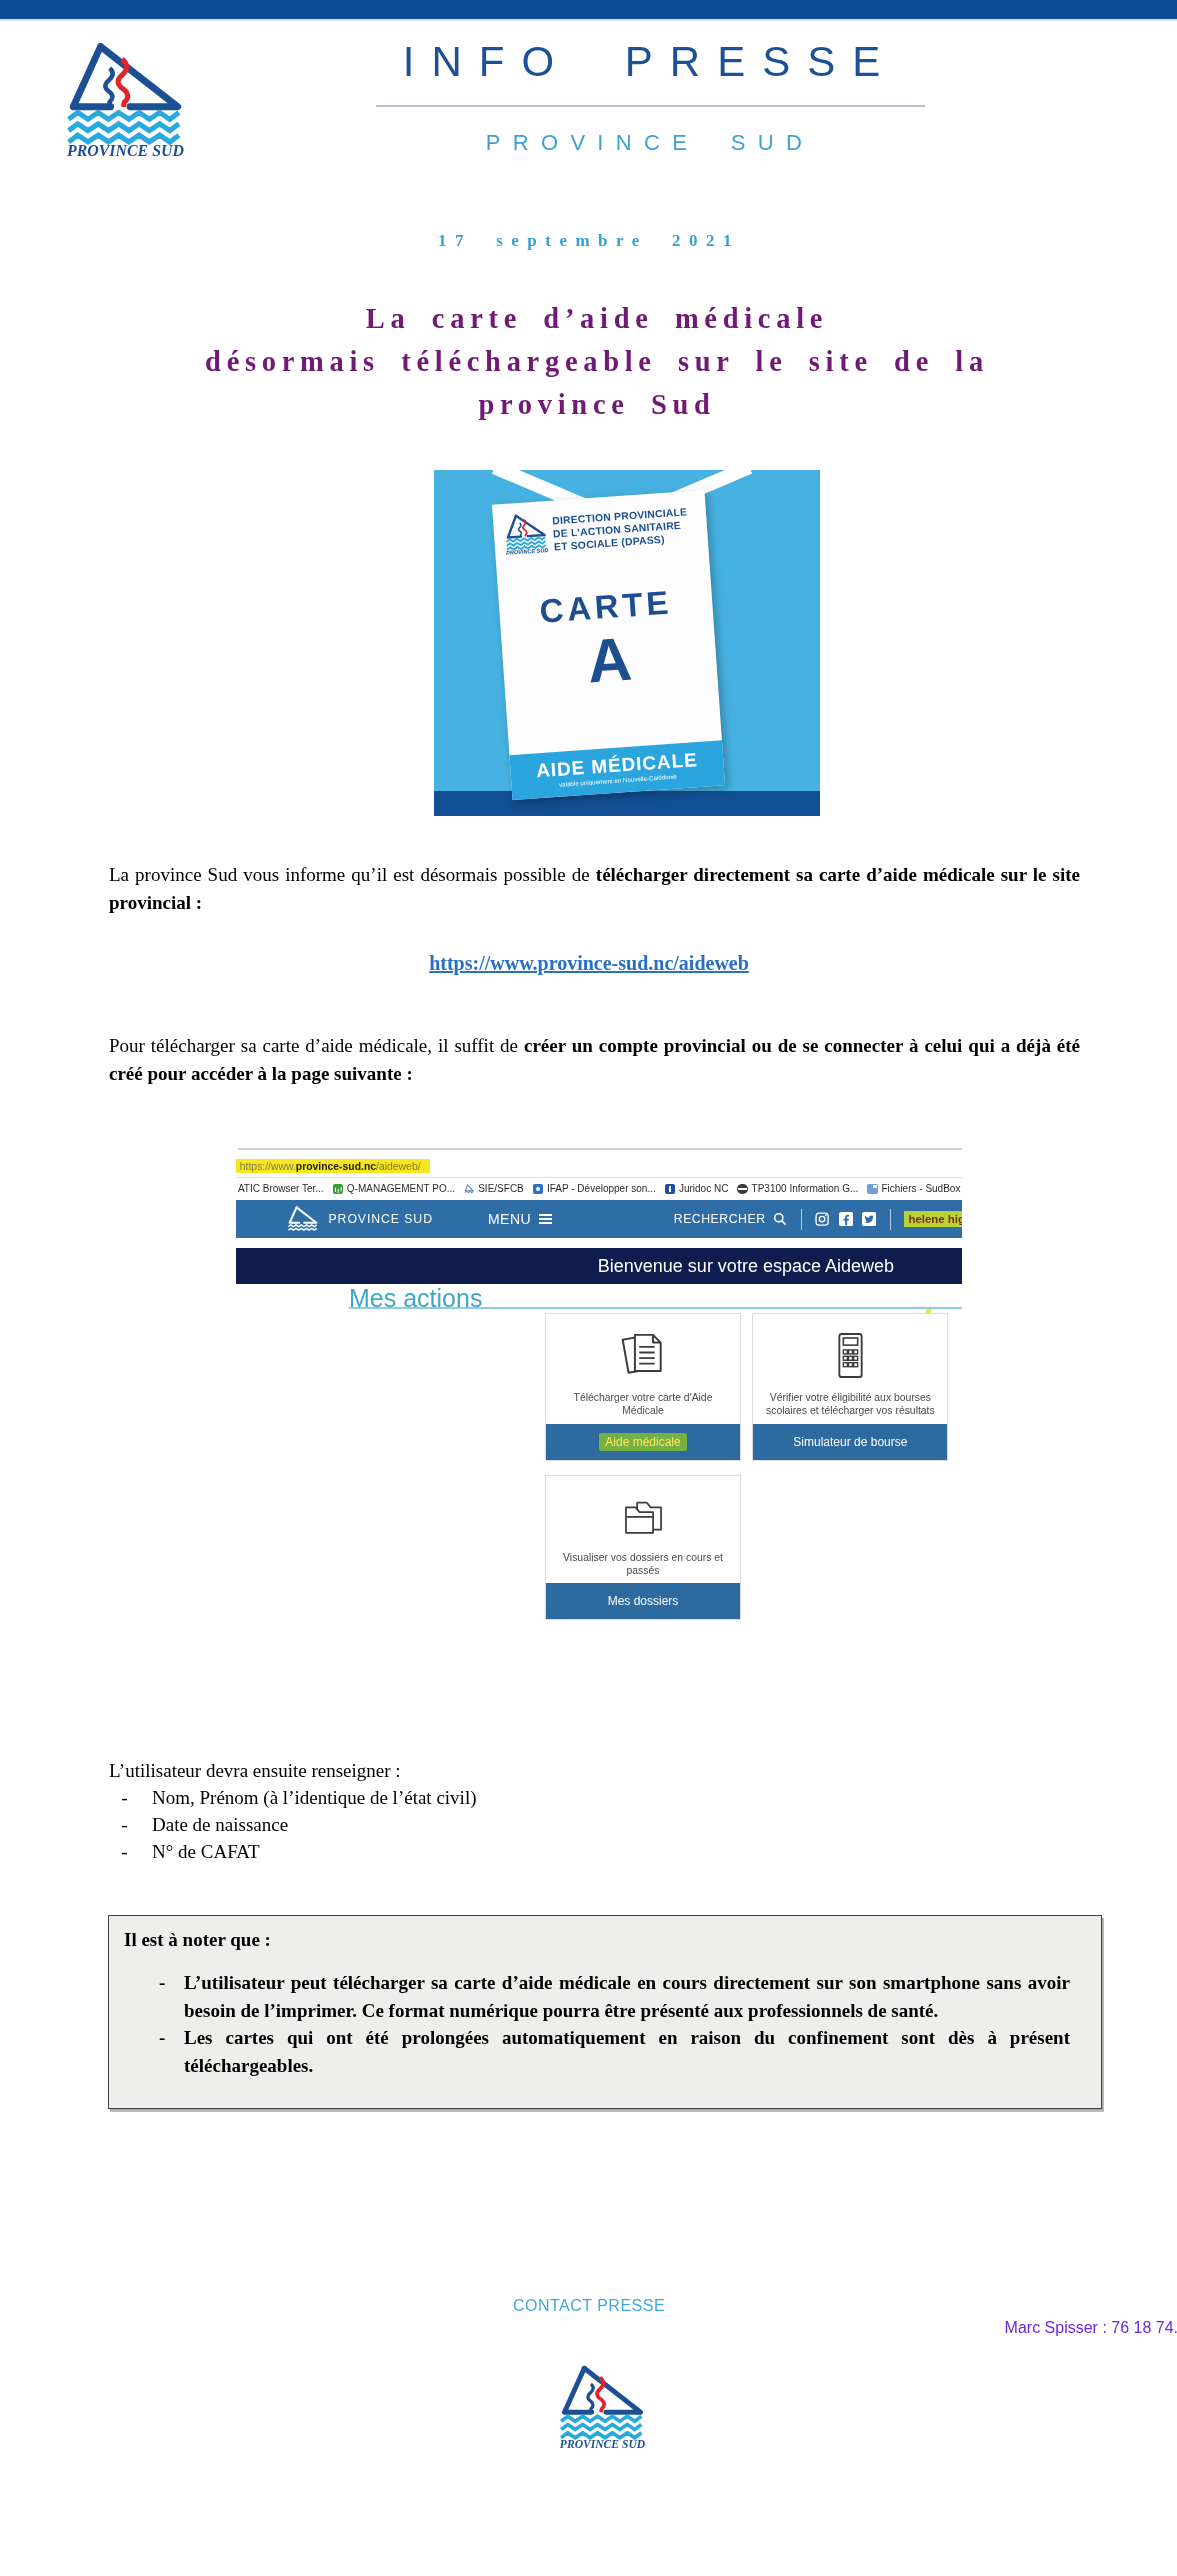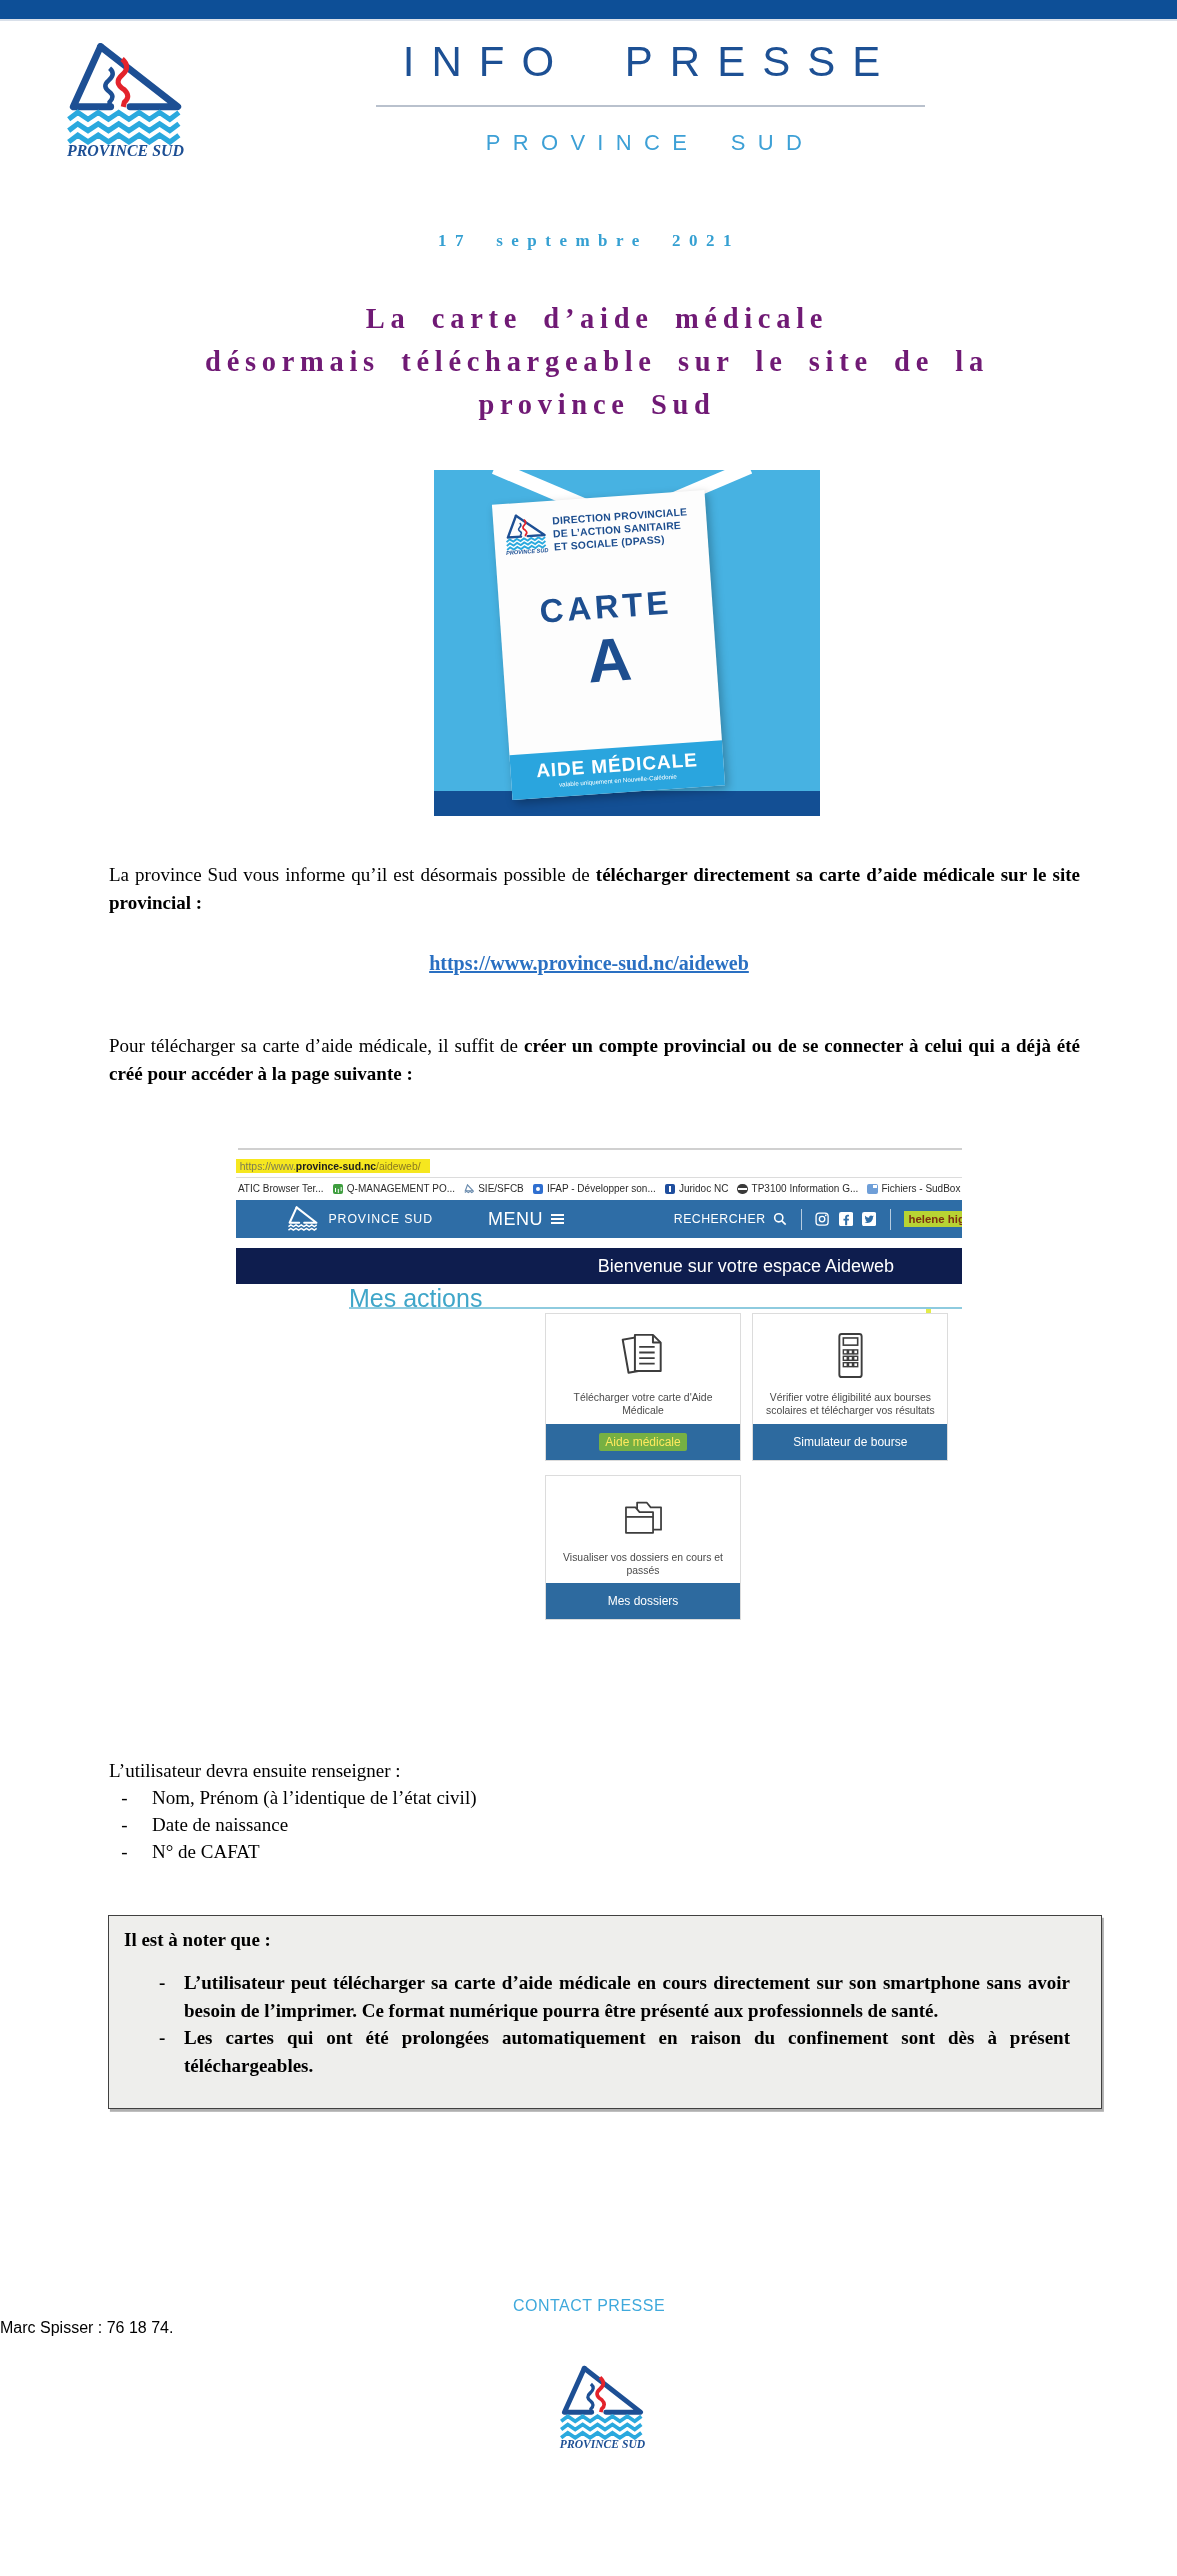--- a/index.html
+++ b/index.html
@@ -84,21 +84,21 @@
   .ic-globe{background:#3a3a3a;border-radius:50%;}
   .ic-globe::after{content:"";position:absolute;left:0.9px;top:4.3px;width:8.5px;height:1.9px;background:#fff;}
   .ic-sudbox{background:#6f9fd8;}
   .ic-sudbox::after{content:"";position:absolute;right:0.9px;top:0.9px;width:3.8px;height:3.8px;background:#fff;}
   .bm-boat{width:10.4px;height:10.4px;flex:none;}
 
   .ss-nav{position:absolute;left:0;top:52px;right:0;height:38px;background:#2e6da6;color:#fff;
           display:flex;align-items:center;overflow:hidden;padding-left:51px;}
   .nav-boat{width:32px;height:26.6px;flex:none;}
   .nav-brand{font-size:12.3px;letter-spacing:0.9px;margin-left:9.5px;}
-  .nav-menu{display:flex;align-items:center;gap:7.6px;margin-left:55px;font-size:18px;letter-spacing:0.5px;}
+  .nav-menu{display:flex;align-items:center;gap:7.6px;margin-left:55px;font-size:14px;letter-spacing:0.5px;}
   .burger{display:inline-block;}
   .burger div{width:13.3px;height:1.9px;background:#fff;margin:2.4px 0;}
   .nav-spacer{flex:1;}
   .nav-search{display:flex;align-items:center;gap:7.6px;font-size:12.3px;letter-spacing:0.5px;}
   .nav-div{width:0.9px;height:21px;background:rgba(255,255,255,.65);margin:0 13.3px;flex:none;}
   .nav-socials{display:flex;align-items:center;gap:9.5px;}
   .nav-user{background:#b8d333;color:#7c2f10;font-size:11.4px;font-weight:bold;
             padding:1.9px 4.7px;margin-right:-7.6px;white-space:nowrap;}
 
   .ss-banner{position:absolute;left:0;top:100px;right:0;height:36px;background:#0e1d4e;}
@@ -130,22 +130,22 @@
   .note-box{position:absolute;left:108px;top:1915px;width:994px;box-sizing:border-box;
             background:#eeeeec;border:1.9px solid #404040;box-shadow:1.9px 2.8px 0 rgba(110,110,110,.55);
             padding:9.5px 15px 13.3px;font-weight:bold;font-size:19px;line-height:27.5px;}
   .note-box ul{list-style:none;margin:16px;padding:0;}
   .note-box li{position:relative;padding-left:44px;text-align:justify;}
   .note-box li::before{content:"-";position:absolute;left:19px;}
 
   
   .contact-label{position:absolute;left:0;top:2297px;width:1178px;text-align:center;
                  font-family:"Liberation Sans",sans-serif;font-size:16px;color:#3fa9dc;letter-spacing:0.5px;}
-  .contact-info{position:absolute;left:0;top:2319px;width:1178px;text-align:left;
-                font-family:"Liberation Sans",sans-serif;font-size:16px;color:#000000;}
+  .contact-info{position:absolute;left:0;top:2319px;width:1178px;text-align:right;
+                font-family:"Liberation Sans",sans-serif;font-size:16px;color:#6d28d9;}
   .logo-footer{left:557px;top:2365px;width:91px;}
 </style>
 </head>
 <body>
 
 <div class="page">
 
   <div class="topbar"></div>
 
   <div class="logo-block logo-header">

